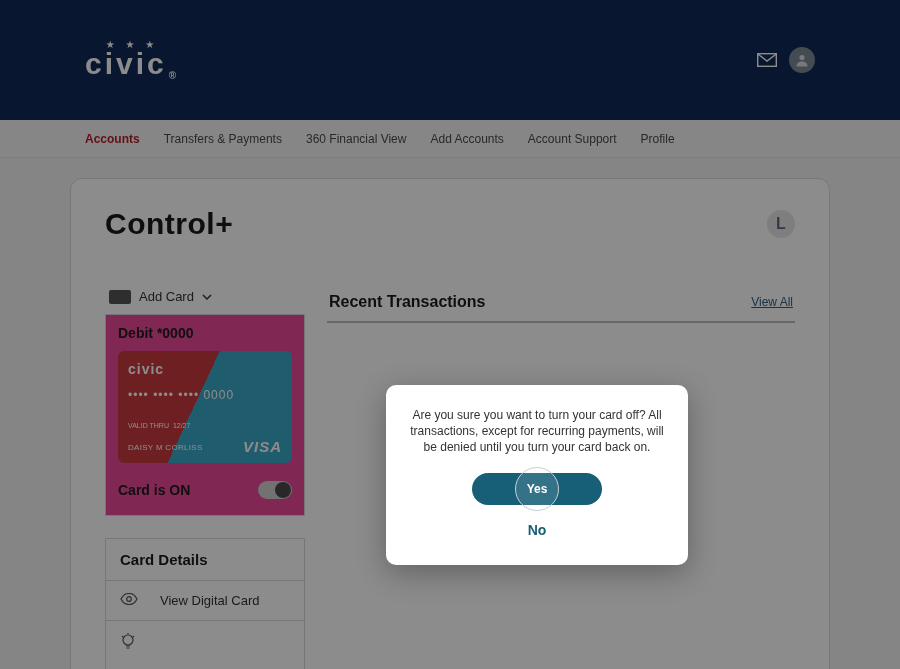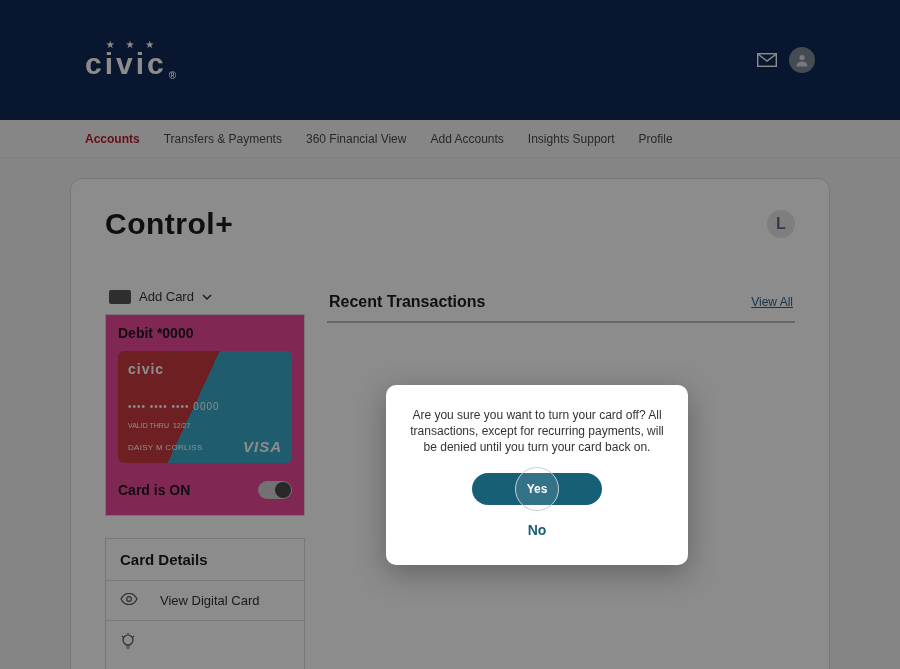--- a/index.html
+++ b/index.html
@@ -45,21 +45,21 @@
   .left-col{width:200px;flex:0 0 200px;}
   .right-col{flex:1;}
 
   .add-card-row{display:flex;align-items:center;gap:8px;color:#333;font-size:13px;padding:2px 0 10px 4px;}
   .mini-card{width:22px;height:14px;background:#555;border-radius:2px;}
 
   .card-box{background:#ec4899;border:1px solid var(--grey-border);padding:10px 12px 16px;}
   .card-name{font-weight:700;font-size:14px;margin-bottom:10px;}
   .debit-card{height:112px;border-radius:6px;overflow:hidden;position:relative;background:linear-gradient(115deg,#c63a3e 0%,#c63a3e 45%,#3aa9c8 45%,#3aa9c8 100%);color:#fff;font-size:9px;padding:10px;}
   .dc-logo{font-weight:700;font-size:14px;letter-spacing:1px;}
-  .dc-num{position:absolute;top:50px;left:10px;letter-spacing:1px;font-size:10px;}
+  .dc-num{position:absolute;top:37px;left:10px;letter-spacing:1px;font-size:12px;}
   .dc-valid{position:absolute;top:70px;left:10px;font-size:7px;line-height:9px;}
   .dc-name{position:absolute;top:92px;left:10px;font-size:8px;letter-spacing:0.3px;}
   .dc-visa{position:absolute;bottom:8px;right:10px;font-weight:800;font-style:italic;font-size:15px;letter-spacing:1px;}
   .card-status-row{display:flex;align-items:center;justify-content:space-between;margin-top:18px;}
   .card-status{font-weight:700;font-size:14px;}
   .toggle{width:34px;height:18px;border-radius:9px;background:#cfcfcf;position:relative;}
   .toggle-knob{width:16px;height:16px;border-radius:50%;background:#4a4a4a;position:absolute;right:1px;top:1px;}
 
   .section-box{background:#fff;border:1px solid var(--grey-border);margin-top:22px;}
   .section-head{font-weight:700;font-size:15px;padding:12px 14px;border-bottom:1px solid var(--grey-border);}
@@ -108,21 +108,21 @@
       </div>
     </div>
   </div>
 
   <div class="navbar">
     <div class="nav-inner">
       <span class="nav-item active">Accounts</span>
       <span class="nav-item">Transfers &amp; Payments</span>
       <span class="nav-item">360 Financial View</span>
       <span class="nav-item">Add Accounts</span>
-      <span class="nav-item">Insights Support</span>
+      <span class="nav-item">Account Support</span>
       <span class="nav-item">Profile</span>
     </div>
   </div>
 
   <div class="page-shell">
     <div class="title-row">
       <div class="page-title">Control+</div>
       <div class="info-chip">
         <span>L</span>
       </div>

